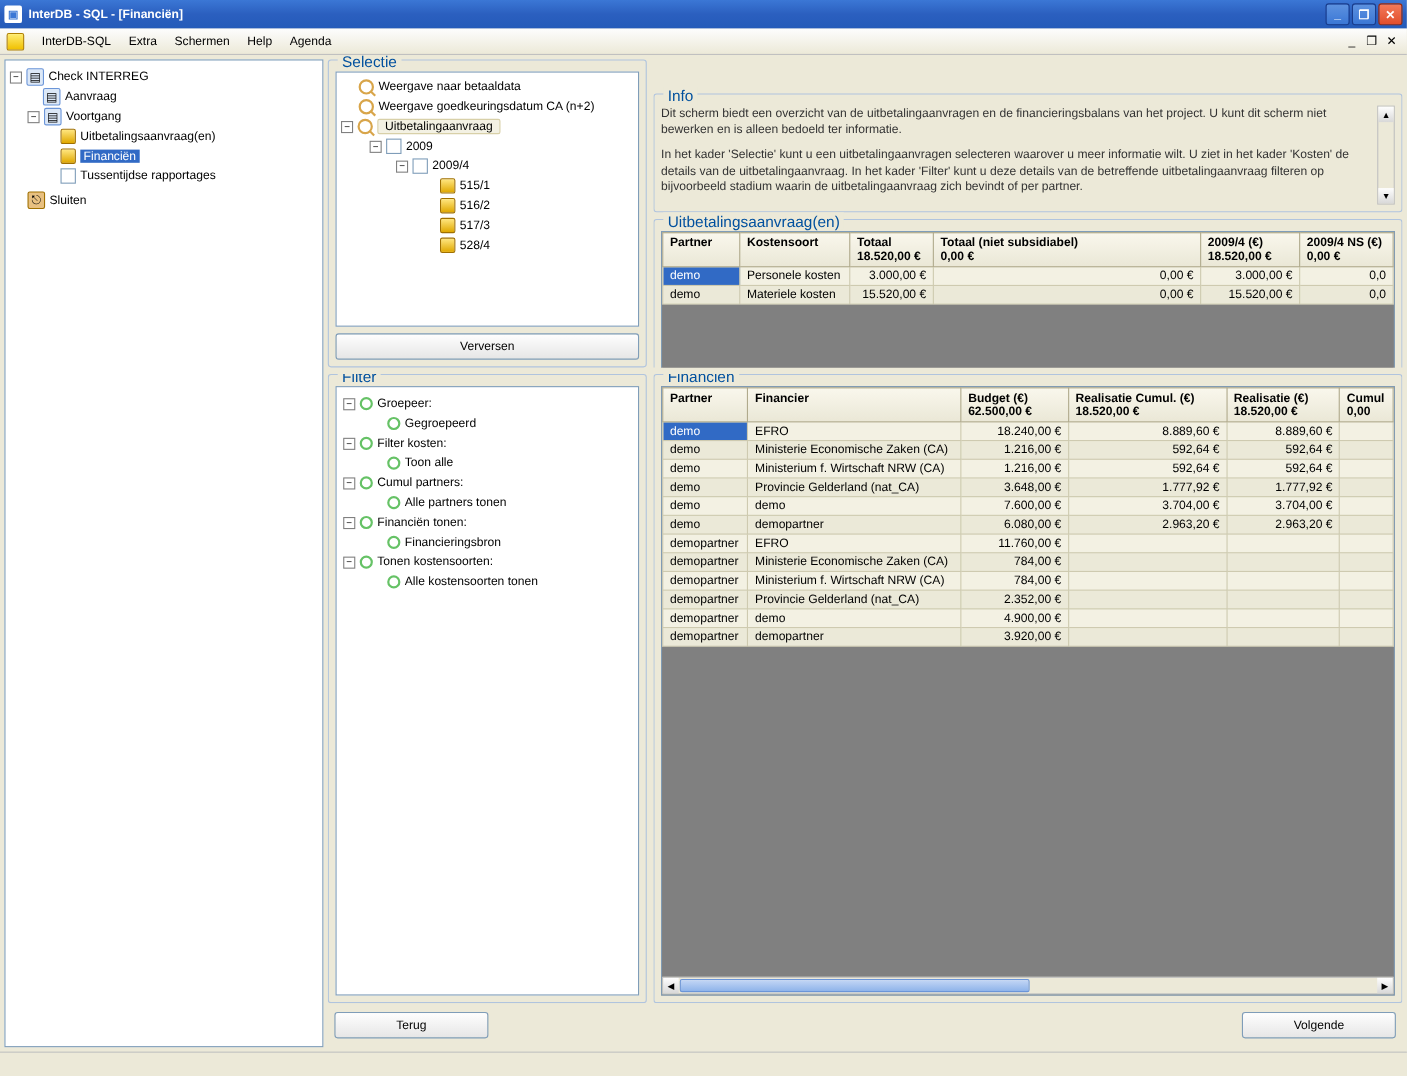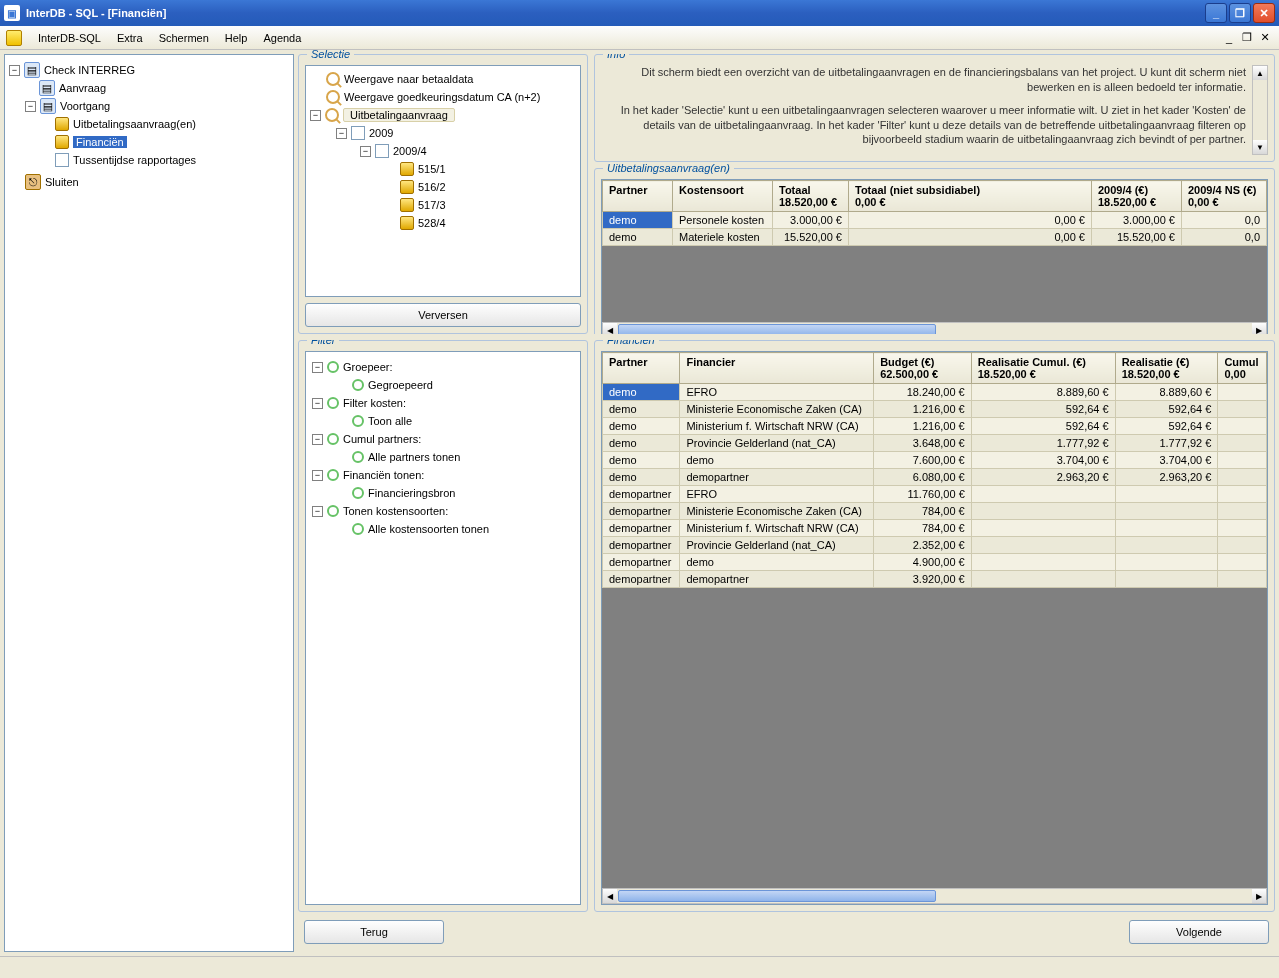--- a/index.html
+++ b/index.html
@@ -17,27 +17,27 @@
 .menubar .mdi-btns div{width:16px;height:14px;display:flex;align-items:center;justify-content:center;font-size:11px;color:#000;}
 .body-row { flex: 1; display: flex; overflow:hidden;}
 .nav-tree { width: 290px; background: #fff; border: 1px solid #7f9db9; margin: 4px 0 4px 4px; padding: 6px 4px; overflow:auto;}
 .nav-tree .titem { display:flex; align-items:center; height:18px; padding:1px 0;}
 .nav-tree .titem .ticon{width:16px;height:16px;margin-right:4px;display:inline-flex;align-items:center;justify-content:center;border-radius:2px;}
 .nav-tree .titem.selected span.lbl{background:#316ac5;color:#fff;padding:0 3px;}
 .toggle{width:11px;height:11px;border:1px solid #808080;display:inline-flex;align-items:center;justify-content:center;font-size:9px;line-height:1;margin-right:4px;background:#fff;color:#000;}
 .main { flex:1; display:flex; flex-direction:column; padding:4px; gap:0px; overflow:hidden;}
 .main-top{display:flex; gap:6px; flex:0 0 auto; height:280px;}
 .fieldset { border:1px solid #b0c4de; border-radius:3px; position:relative; padding:10px 6px 6px 6px; background:#ece9d8;}
-.fieldset .legend { position:absolute; top:-7px; left:8px; padding:0 4px; background:#ece9d8; color:#00509e; font-size:11px;font-style:italic;}
+.fieldset .legend { position:absolute; top:-7px; left:8px; padding:0 4px; background:#ece9d8; color:#00509e; font-size:14px;}
 .selectie { width:290px; display:flex; flex-direction:column;}
 .selectie .treebox{flex:1;border:1px solid #7f9db9;background:#fff;padding:4px;overflow:auto;}
 .btn { height:24px; border:1px solid #7f9db9; background:linear-gradient(#fefefe,#e6e6e6); border-radius:3px; display:flex;align-items:center;justify-content:center;cursor:default;}
 .info-col{flex:1;display:flex;flex-direction:column;overflow:hidden;}
-.info-box{height:110px;}
-.info-text{display:flex;gap:6px;height:90px;text-align:right;}
+.info-box{height:110px;margin-top:31px;}
+.info-text{display:flex;gap:6px;height:90px;}
 .info-text .txt{flex:1;line-height:1.35;color:#333;}
 .scrollv{width:16px;background:#ece9d8;border:1px solid #c0c0c0;display:flex;flex-direction:column;}
 .scrollv .arr{height:14px;background:linear-gradient(#fefefe,#d8d8d8);display:flex;align-items:center;justify-content:center;font-size:8px;}
 .scrollh{height:16px;background:#ece9d8;border:1px solid #c0c0c0;display:flex;}
 .scrollh .arr{width:14px;background:linear-gradient(#fefefe,#d8d8d8);display:flex;align-items:center;justify-content:center;font-size:8px;}
 .scrollh .thumb{flex:1;background:linear-gradient(#c3d6f5,#8fb4ea);margin:1px;border:1px solid #6b95d8;border-radius:2px; max-width:55%;}
 .grid-panel{display:flex;flex-direction:column;margin-top:6px;}
 .grid-wrap{border:1px solid #7f9db9; background:#808080; height:180px; display:flex;flex-direction:column;overflow:hidden;}
 .grid { border-collapse:collapse; width:100%; background:#f0eedd;}
 .grid th{background:linear-gradient(#f9f7ec,#eae7d6);border:1px solid #b0aa8c;padding:3px 6px;text-align:left;font-weight:bold;vertical-align:top; white-space:nowrap;}

